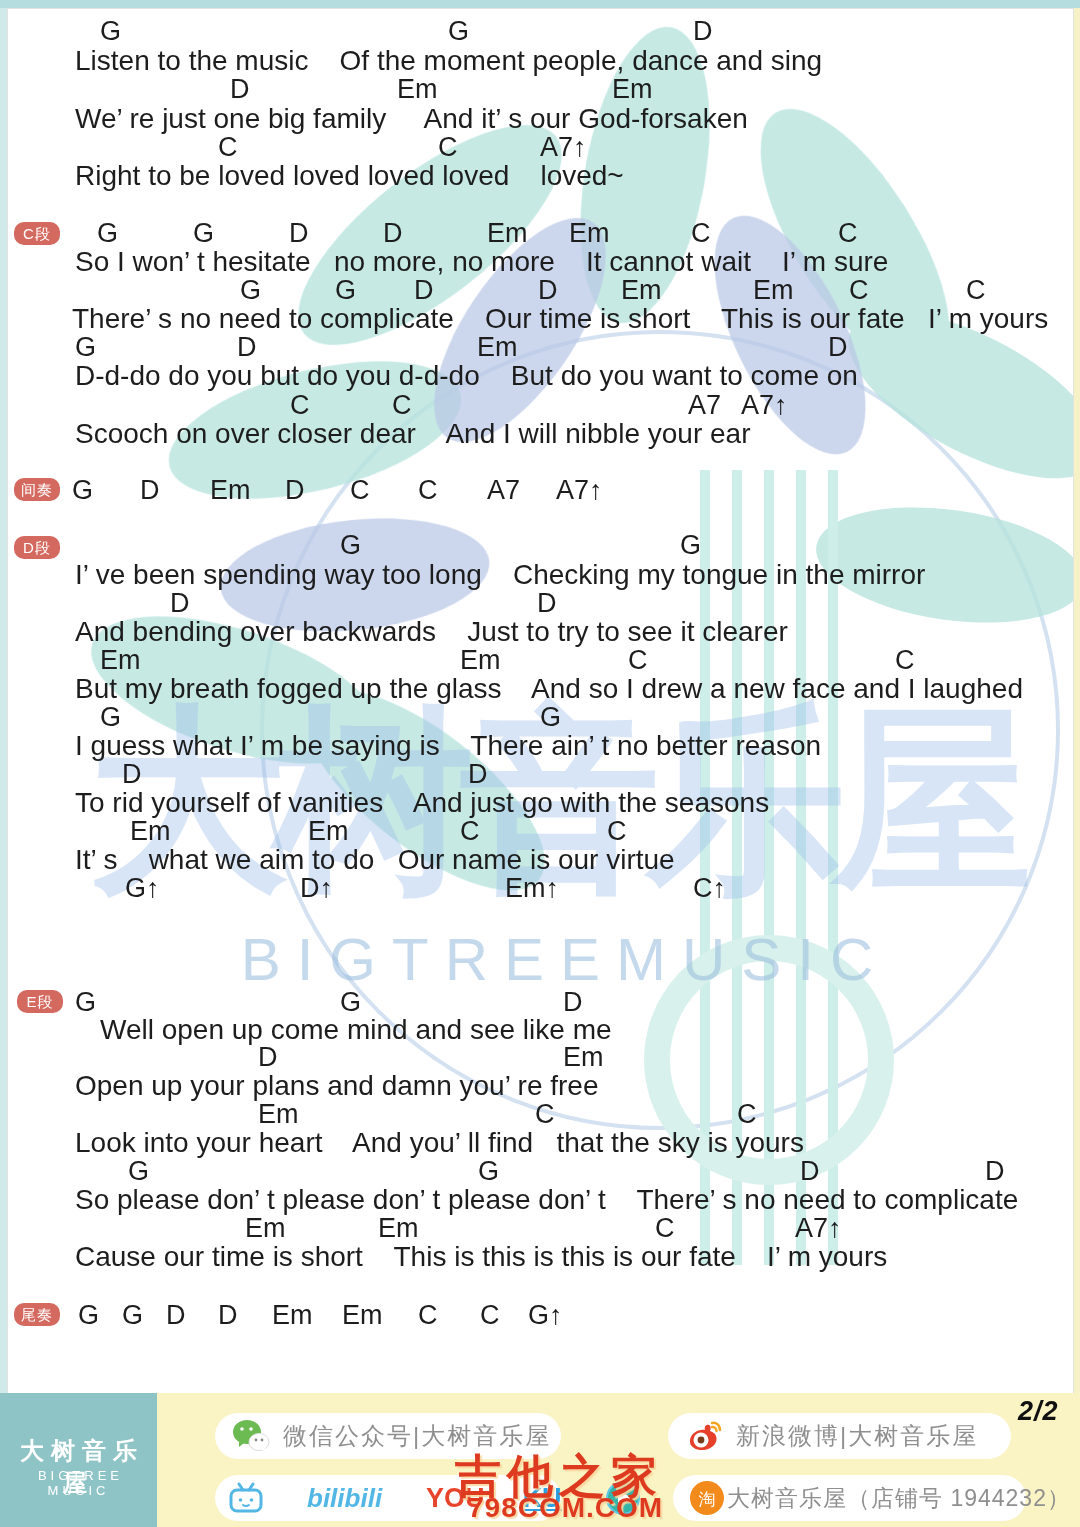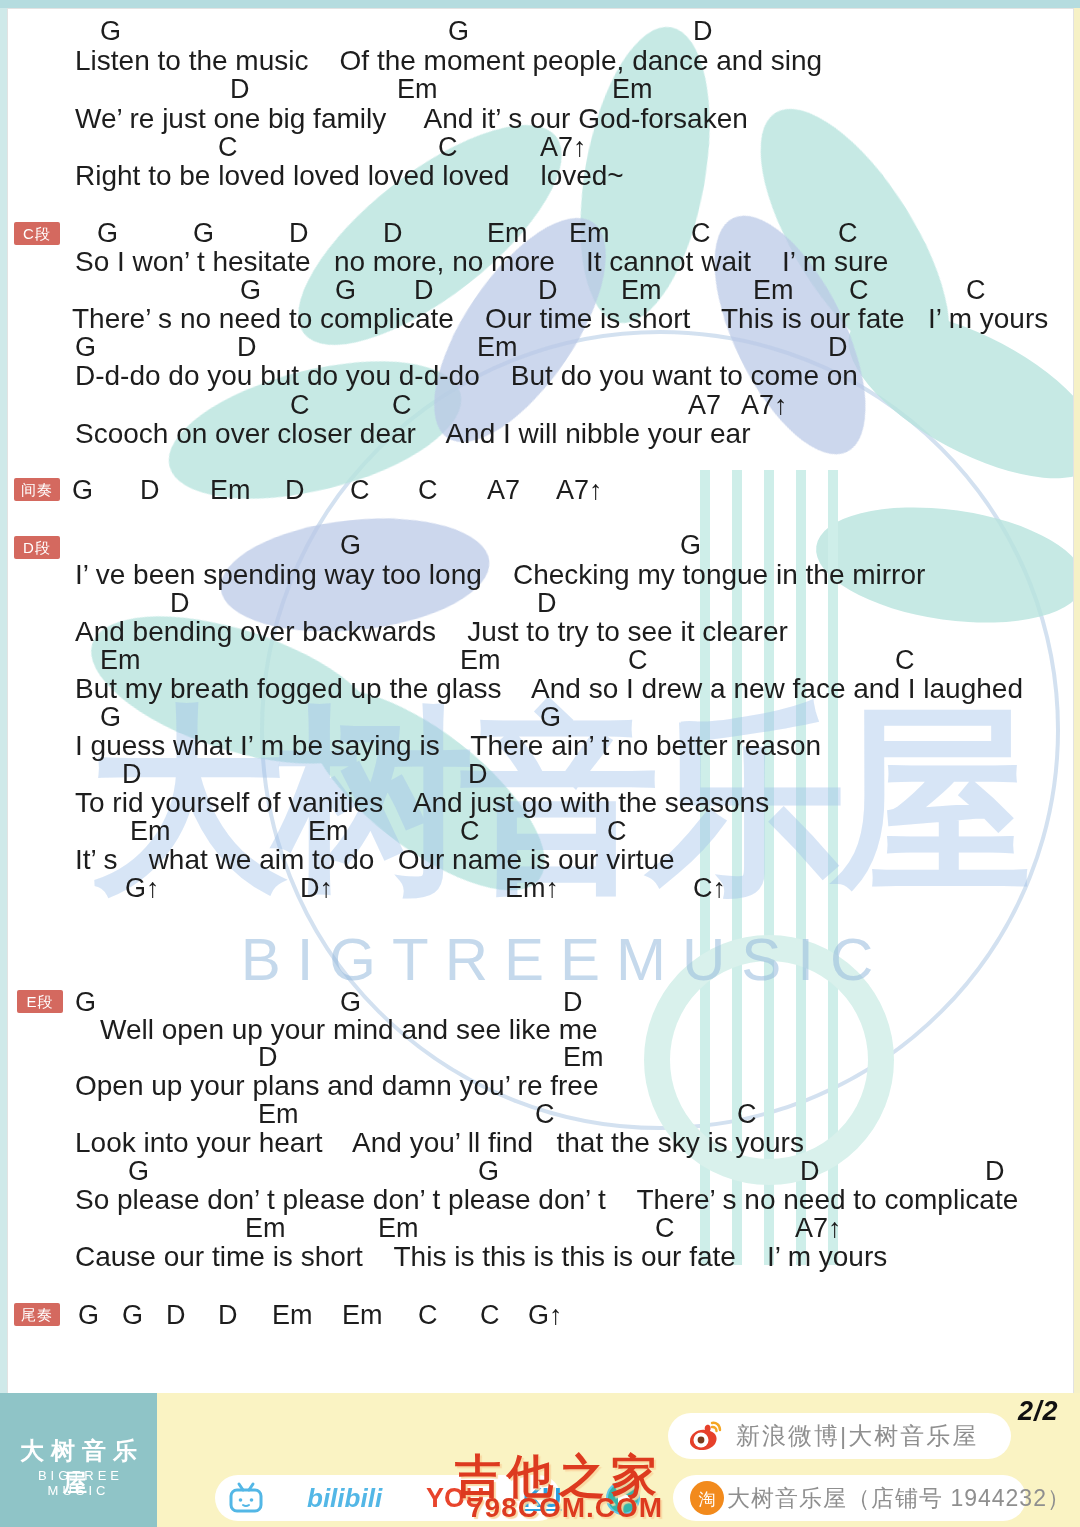--- a/index.html
+++ b/index.html
@@ -18,21 +18,21 @@
           letter-spacing:16px;color:rgba(150,185,220,0.55);pointer-events:none;white-space:nowrap;}
   .red-wm{position:absolute;color:#dd3a1f;font-weight:bold;pointer-events:none;
           text-shadow:2px 2px 1px rgba(250,214,160,0.9);white-space:nowrap;z-index:30;}
   .red-wm.l1{left:455px;top:1446px;font-size:46px;letter-spacing:6px;}
   .red-wm.l2{left:468px;top:1492px;font-size:28px;letter-spacing:1px;}
   
   .chords{position:absolute;left:0;width:1080px;height:28px;}
   .chord{position:absolute;top:0;font-size:27px;color:#1d1d1d;white-space:pre;}
   .lyric{position:absolute;font-size:28px;color:#1d1d1d;white-space:pre;}
   .badge{position:absolute;width:46px;height:23px;background:#d4695f;color:#fff;font-size:15px;
-         line-height:23px;text-align:center;border-radius:2px;letter-spacing:1px;}
+         line-height:23px;text-align:center;border-radius:10px;letter-spacing:1px;}
   
   .footer-teal{position:absolute;left:0;top:1393px;width:157px;height:134px;background:#8fc4c7;}
   .footer-yellow{position:absolute;left:157px;top:1393px;width:923px;height:134px;background:#faf3c3;}
   .brand-cn{position:absolute;left:0;top:1435px;width:157px;text-align:center;color:#fff;
             font-size:24px;letter-spacing:7px;font-weight:bold;text-indent:7px;}
   .brand-en{position:absolute;left:0;top:1468px;width:157px;text-align:center;color:#fff;
             font-size:13px;letter-spacing:4px;text-indent:4px;}
   .pill{position:absolute;height:46px;background:#fff;border-radius:23px;display:flex;align-items:center;
         padding:0 16px;box-sizing:border-box;z-index:20;}
   .pill .txt{color:#8f8f8f;font-size:24px;letter-spacing:2px;white-space:nowrap;}
@@ -192,21 +192,21 @@
         <span class="chord" style="left: 300px;">D↑</span>
         <span class="chord" style="left: 505px;">Em↑</span>
         <span class="chord" style="left: 693px;">C↑</span>
       </div>
       <div class="badge" style="left: 17px; top: 990px;">E段</div>
       <div class="chords" style="top: 987px;">
         <span class="chord" style="left: 75px;">G</span>
         <span class="chord" style="left: 340px;">G</span>
         <span class="chord" style="left: 563px;">D</span>
       </div>
-      <div class="lyric" style="left: 100px; top: 1014px;">Well open up your mind and see like me</div>
+      <div class="lyric" style="left: 100px; top: 1014px;">Well open up come mind and see like me</div>
       <div class="chords" style="top: 1042px;">
         <span class="chord" style="left: 258px;">D</span>
         <span class="chord" style="left: 563px;">Em</span>
       </div>
       <div class="lyric" style="left: 75px; top: 1070px;">Open up your plans and damn you’ re free</div>
       <div class="chords" style="top: 1099px;">
         <span class="chord" style="left: 258px;">Em</span>
         <span class="chord" style="left: 535px;">C</span>
         <span class="chord" style="left: 737px;">C</span>
       </div>
@@ -238,20 +238,33 @@
         <span class="chord" style="left: 528px;">G↑</span>
       </div>
     </div>
 
   <div class="footer-teal"></div>
   <div class="footer-yellow"></div>
   <div class="brand-cn">大树音乐屋</div>
   <div class="brand-en">BIGTREE MUSIC</div>
   <div class="pagenum">2/2</div>
 
+  <div class="pill" style="left:215px;top:1413px;width:346px;">
+    <svg width="40" height="36" viewBox="0 0 40 36">
+      <ellipse cx="16" cy="14" rx="14" ry="12" fill="#6cbb52"></ellipse>
+      <circle cx="11" cy="11" r="1.8" fill="#fff"></circle>
+        <circle cx="20" cy="11" r="1.8" fill="#fff"></circle>
+      <path d="M8 24 L8 29 L13 25 Z" fill="#6cbb52"></path>
+      <ellipse cx="28" cy="24" rx="10" ry="8.6" fill="#fff" stroke="#dcdcdc" stroke-width="1"></ellipse>
+      <circle cx="25" cy="22" r="1.4" fill="#888"></circle>
+        <circle cx="31" cy="22" r="1.4" fill="#888"></circle>
+      <path d="M34 30 L35 34 L30 31 Z" fill="#fff"></path>
+    </svg>
+    <span class="txt" style="margin-left:12px;">微信公众号|大树音乐屋</span>
+  </div>
 
   <div class="pill" style="left:668px;top:1413px;width:343px;">
     <svg width="40" height="38" viewBox="0 0 40 38">
       <path d="M6 24 C6 17 14 12 21 13 C20 10 22 7 25 8 C27 9 27 12 26 14 C33 16 34 22 31 27 C27 33 16 35 10 31 C6 28 6 26 6 24 Z" fill="#e6402a"></path>
       <circle cx="17" cy="23" r="7.5" fill="#fff"></circle>
       <circle cx="17" cy="23" r="3.4" fill="#7a3c1e"></circle>
       <path d="M28 6 C32 5 36 8 36 13" fill="none" stroke="#f5a623" stroke-width="2.4" stroke-linecap="round"></path>
       <path d="M28 10 C30.5 9.6 32.5 11.5 32.5 14" fill="none" stroke="#f5a623" stroke-width="2.4" stroke-linecap="round"></path>
     </svg>
     <span class="txt" style="margin-left:12px;">新浪微博|大树音乐屋</span>

